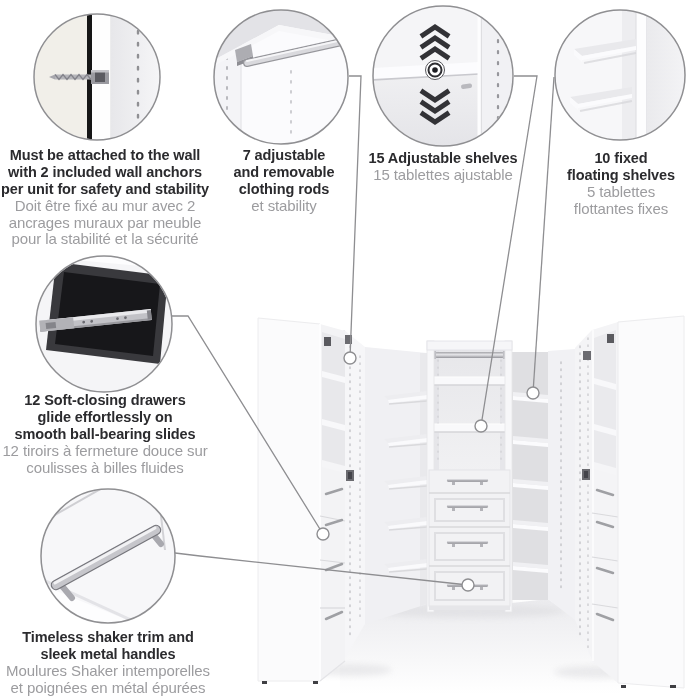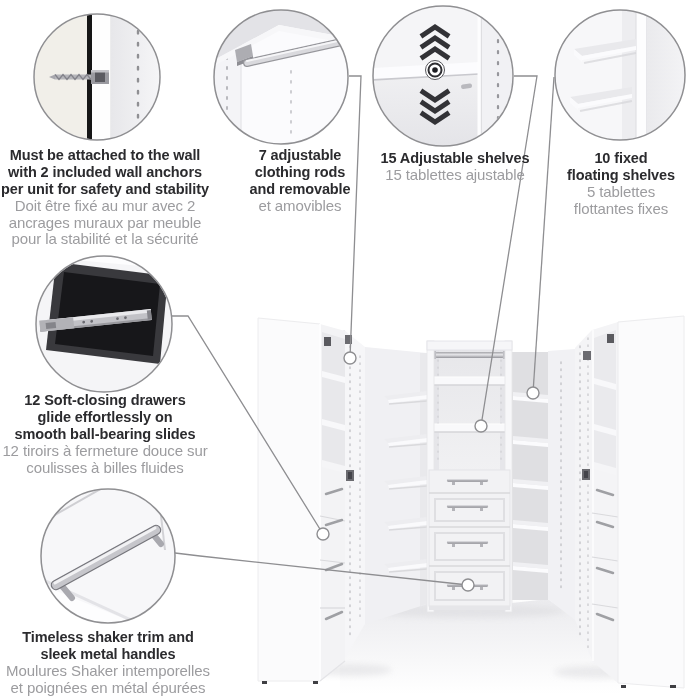--- a/index.html
+++ b/index.html
@@ -445,28 +445,28 @@
 
   <div class="caption" style="left:-8px;top:147px;width:226px">
     <div class="en">Must be attached to the wall</div>
     <div class="en">with 2 included wall anchors</div>
     <div class="en">per unit for safety and stability</div>
     <div class="fr">Doit être fixé au mur avec 2</div>
     <div class="fr">ancrages muraux par meuble</div>
     <div class="fr">pour la stabilité et la sécurité</div>
   </div>
 
-  <div class="caption" style="left:187px;top:147px;width:226px">
+  <div class="caption" style="left:171px;top:147px;width:226px">
     <div class="en">7 adjustable</div>
+    <div class="en">and removable</div>
     <div class="en">clothing rods</div>
-    <div class="en">and removable</div>
-    <div class="fr">et amovibles</div>
-  </div>
-
-  <div class="caption" style="left:342px;top:150px;width:226px">
+    <div class="fr">et stability</div>
+  </div>
+
+  <div class="caption" style="left:330px;top:150px;width:226px">
     <div class="en">15 Adjustable shelves</div>
     <div class="fr">15 tablettes ajustable</div>
   </div>
 
   <div class="caption" style="left:508px;top:150px;width:226px">
     <div class="en">10 fixed</div>
     <div class="en">floating shelves</div>
     <div class="fr">5 tablettes</div>
     <div class="fr">flottantes fixes</div>
   </div>

